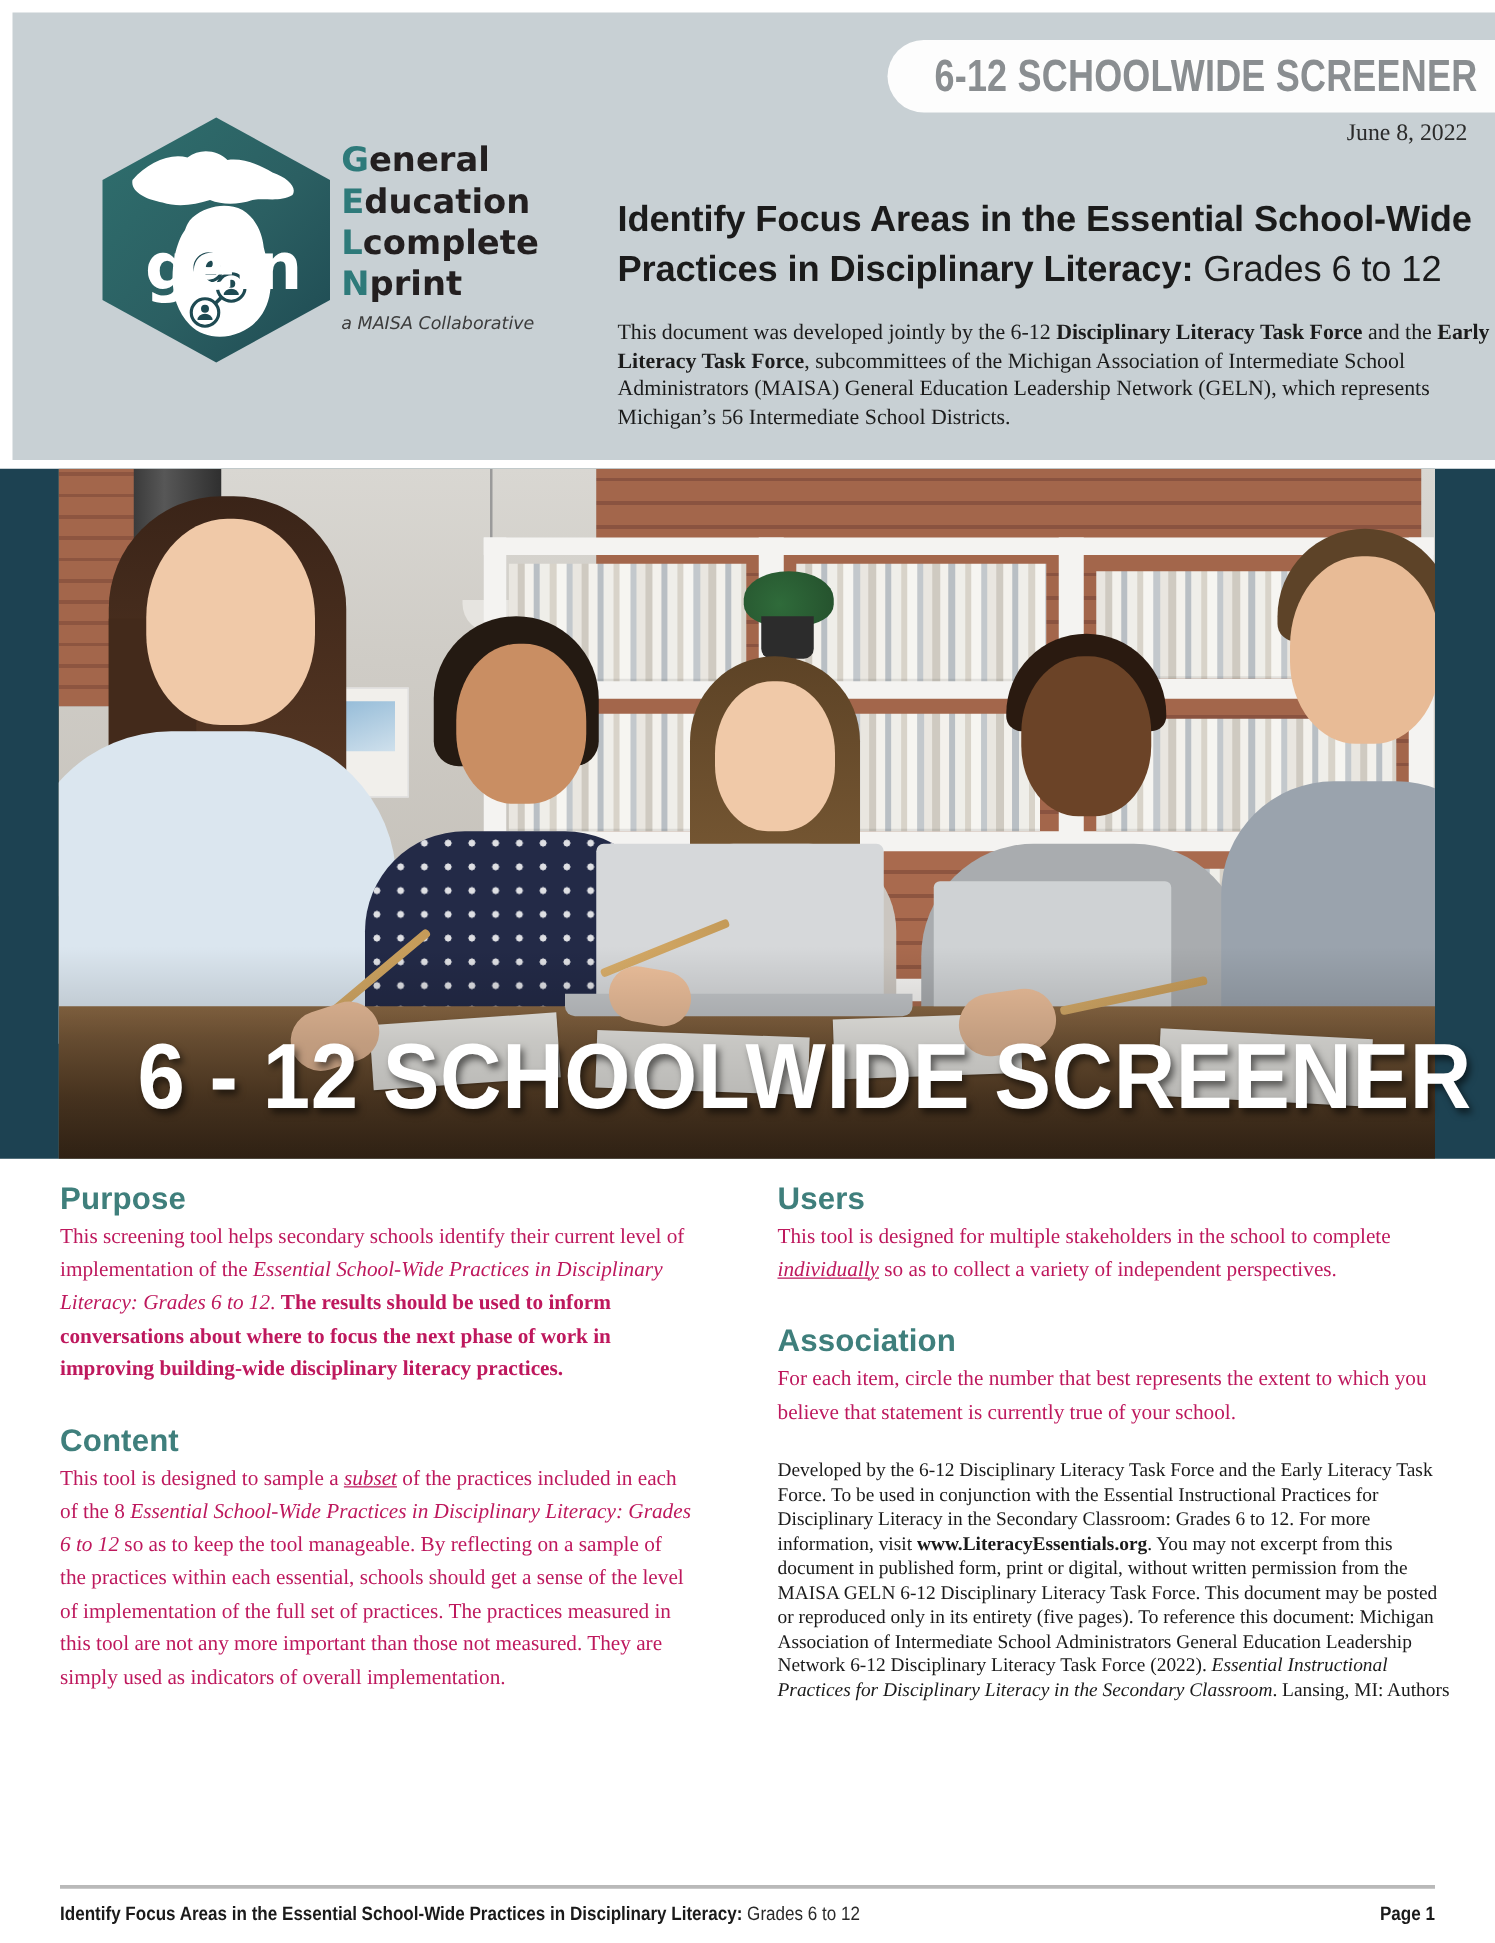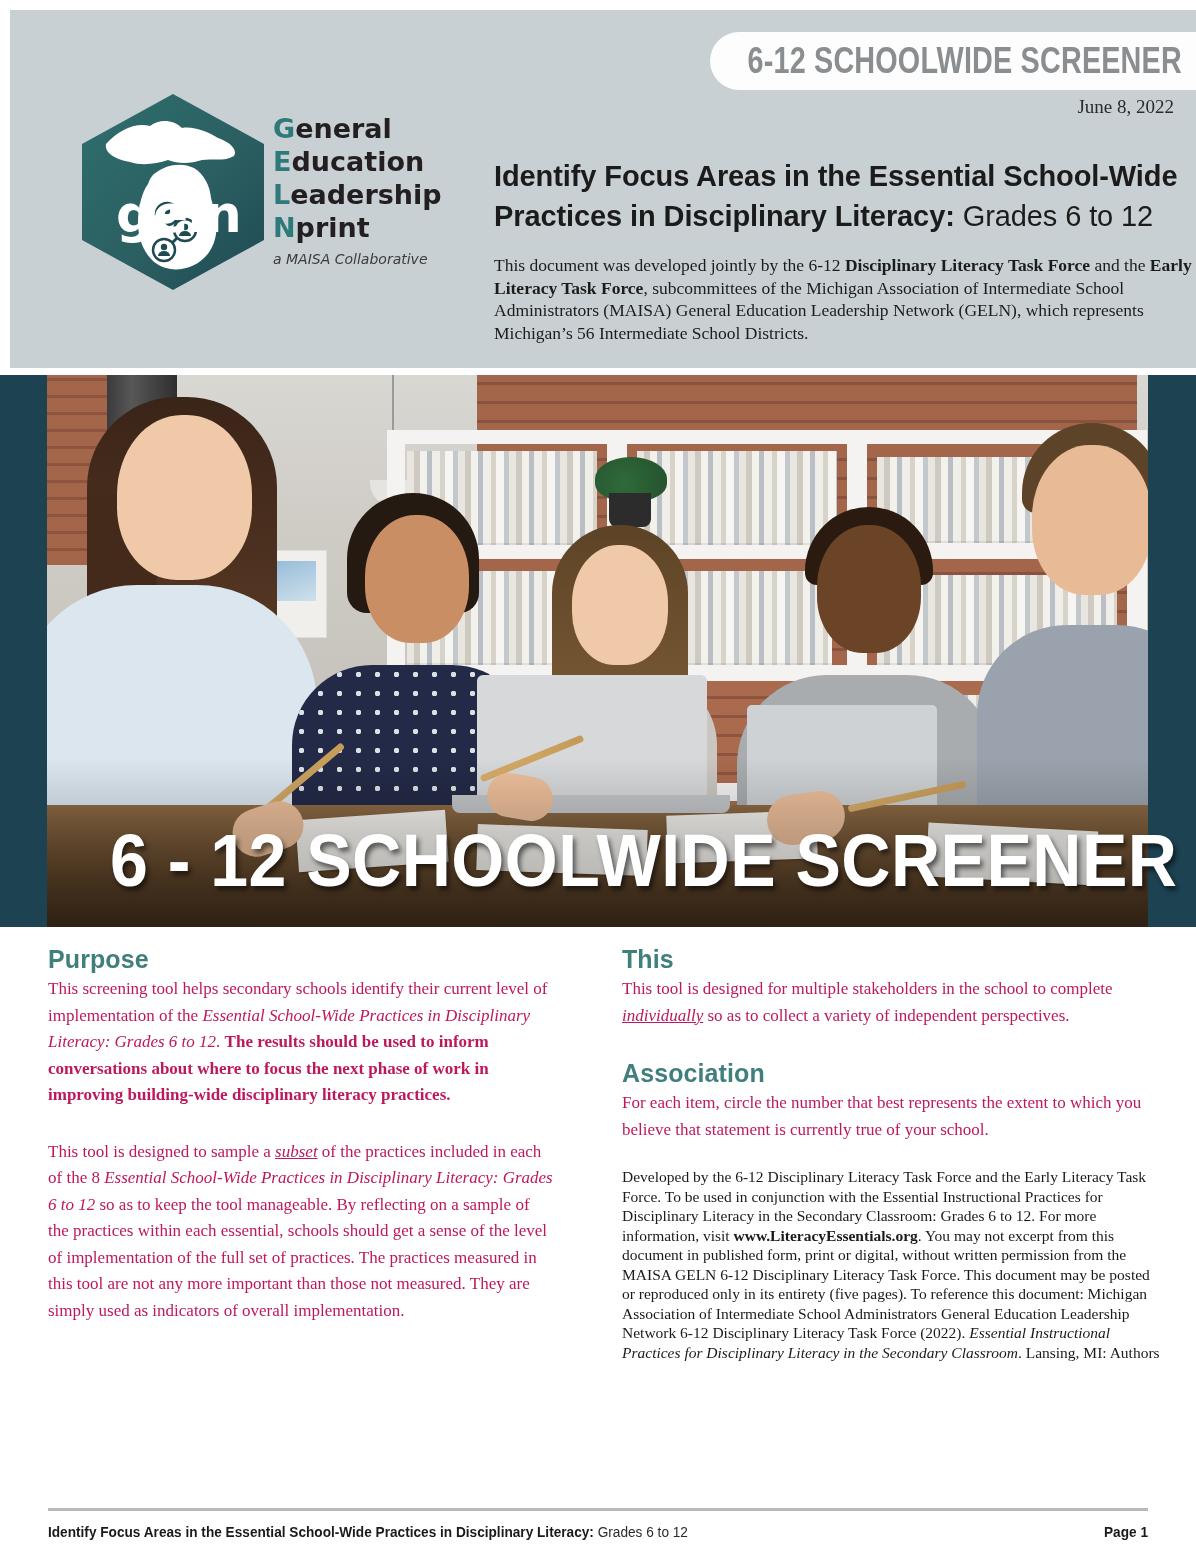--- a/index.html
+++ b/index.html
@@ -289,21 +289,21 @@
             <circle cx="86" cy="155" r="3.2" fill="#1e4a52"></circle>
             <path d="M80,164 a6,5 0 0 1 12,0 z" fill="#1e4a52"></path>
           </g>
         </svg>
         <div class="geln-word">geln</div>
       </div>
 
       <div class="logo-lines">
         <div class="logo-line"><span class="cap">G</span><span>eneral</span></div>
         <div class="logo-line"><span class="cap">E</span><span>ducation</span></div>
-        <div class="logo-line"><span class="cap">L</span><span>eadership</span></div>
+        <div class="logo-line"><span class="cap">L</span><span>complete</span></div>
         <div class="logo-line"><span class="cap">N</span><span>print</span></div>
         <div class="logo-tag">a MAISA Collaborative</div>
       </div>
     </div>
 
     <div class="head-title">
       <h1><span>Identify Focus Areas in the Essential School-Wide Practices in Disciplinary Literacy:</span> <span class="light">Grades 6 to 12</span></h1>
     </div>
 
     <div class="head-blurb">
@@ -398,26 +398,27 @@
 
   <div class="cols">
 
     <div class="col col-left">
 
       <h2 class="sec">Purpose</h2>
       <p class="body-txt"><span>This screening tool helps secondary schools identify their current level of implementation of the </span><i>Essential School-Wide Practices in Disciplinary Literacy: Grades 6 to 12</i><span>. </span><b>The results should be used to inform conversations about where to focus the next phase of work in improving building-wide disciplinary literacy practices.</b></p>
 
       <div class="gap"></div>
 
+      <h2 class="sec">Content</h2>
       <p class="body-txt"><span>This tool is designed to sample a </span><i><u>subset</u></i><span> of the practices included in each of the 8 </span><i>Essential School-Wide Practices in Disciplinary Literacy: Grades 6 to 12</i><span> so as to keep the tool manageable. By reflecting on a sample of the practices within each essential, schools should get a sense of the level of implementation of the full set of practices. The practices measured in this tool are not any more important than those not measured. They are simply used as indicators of overall implementation.</span></p>
     </div>
 
     <div class="col col-right">
 
-      <h2 class="sec">This</h2>
+      <h2 class="sec">Users</h2>
       <p class="body-txt"><span>This tool is designed for multiple stakeholders in the school to complete </span><i><u>individually</u></i><span> so as to collect a variety of independent perspectives.</span></p>
 
       <div class="gap"></div>
 
       <h2 class="sec">Association</h2>
       <p class="body-txt">For each item, circle the number that best represents the extent to which you believe that statement is currently true of your school.</p>
 
       <div class="gap-sm"></div>
 
       <p class="fineprint"><span>Developed by the 6-12 Disciplinary Literacy Task Force and the Early Literacy Task Force. To be used in conjunction with the Essential Instructional Practices for Disciplinary Literacy in the Secondary Classroom: Grades 6 to 12. For more information, visit </span><b>www.LiteracyEssentials.org</b><span>. You may not excerpt from this document in published form, print or digital, without written permission from the MAISA GELN 6-12 Disciplinary Literacy Task Force. This document may be posted or reproduced only in its entirety (five pages). To reference this document: Michigan Association of Intermediate School Administrators General Education Leadership Network 6-12 Disciplinary Literacy Task Force (2022). </span><i>Essential Instructional Practices for Disciplinary Literacy in the Secondary Classroom</i><span>. Lansing, MI: Authors</span></p>

